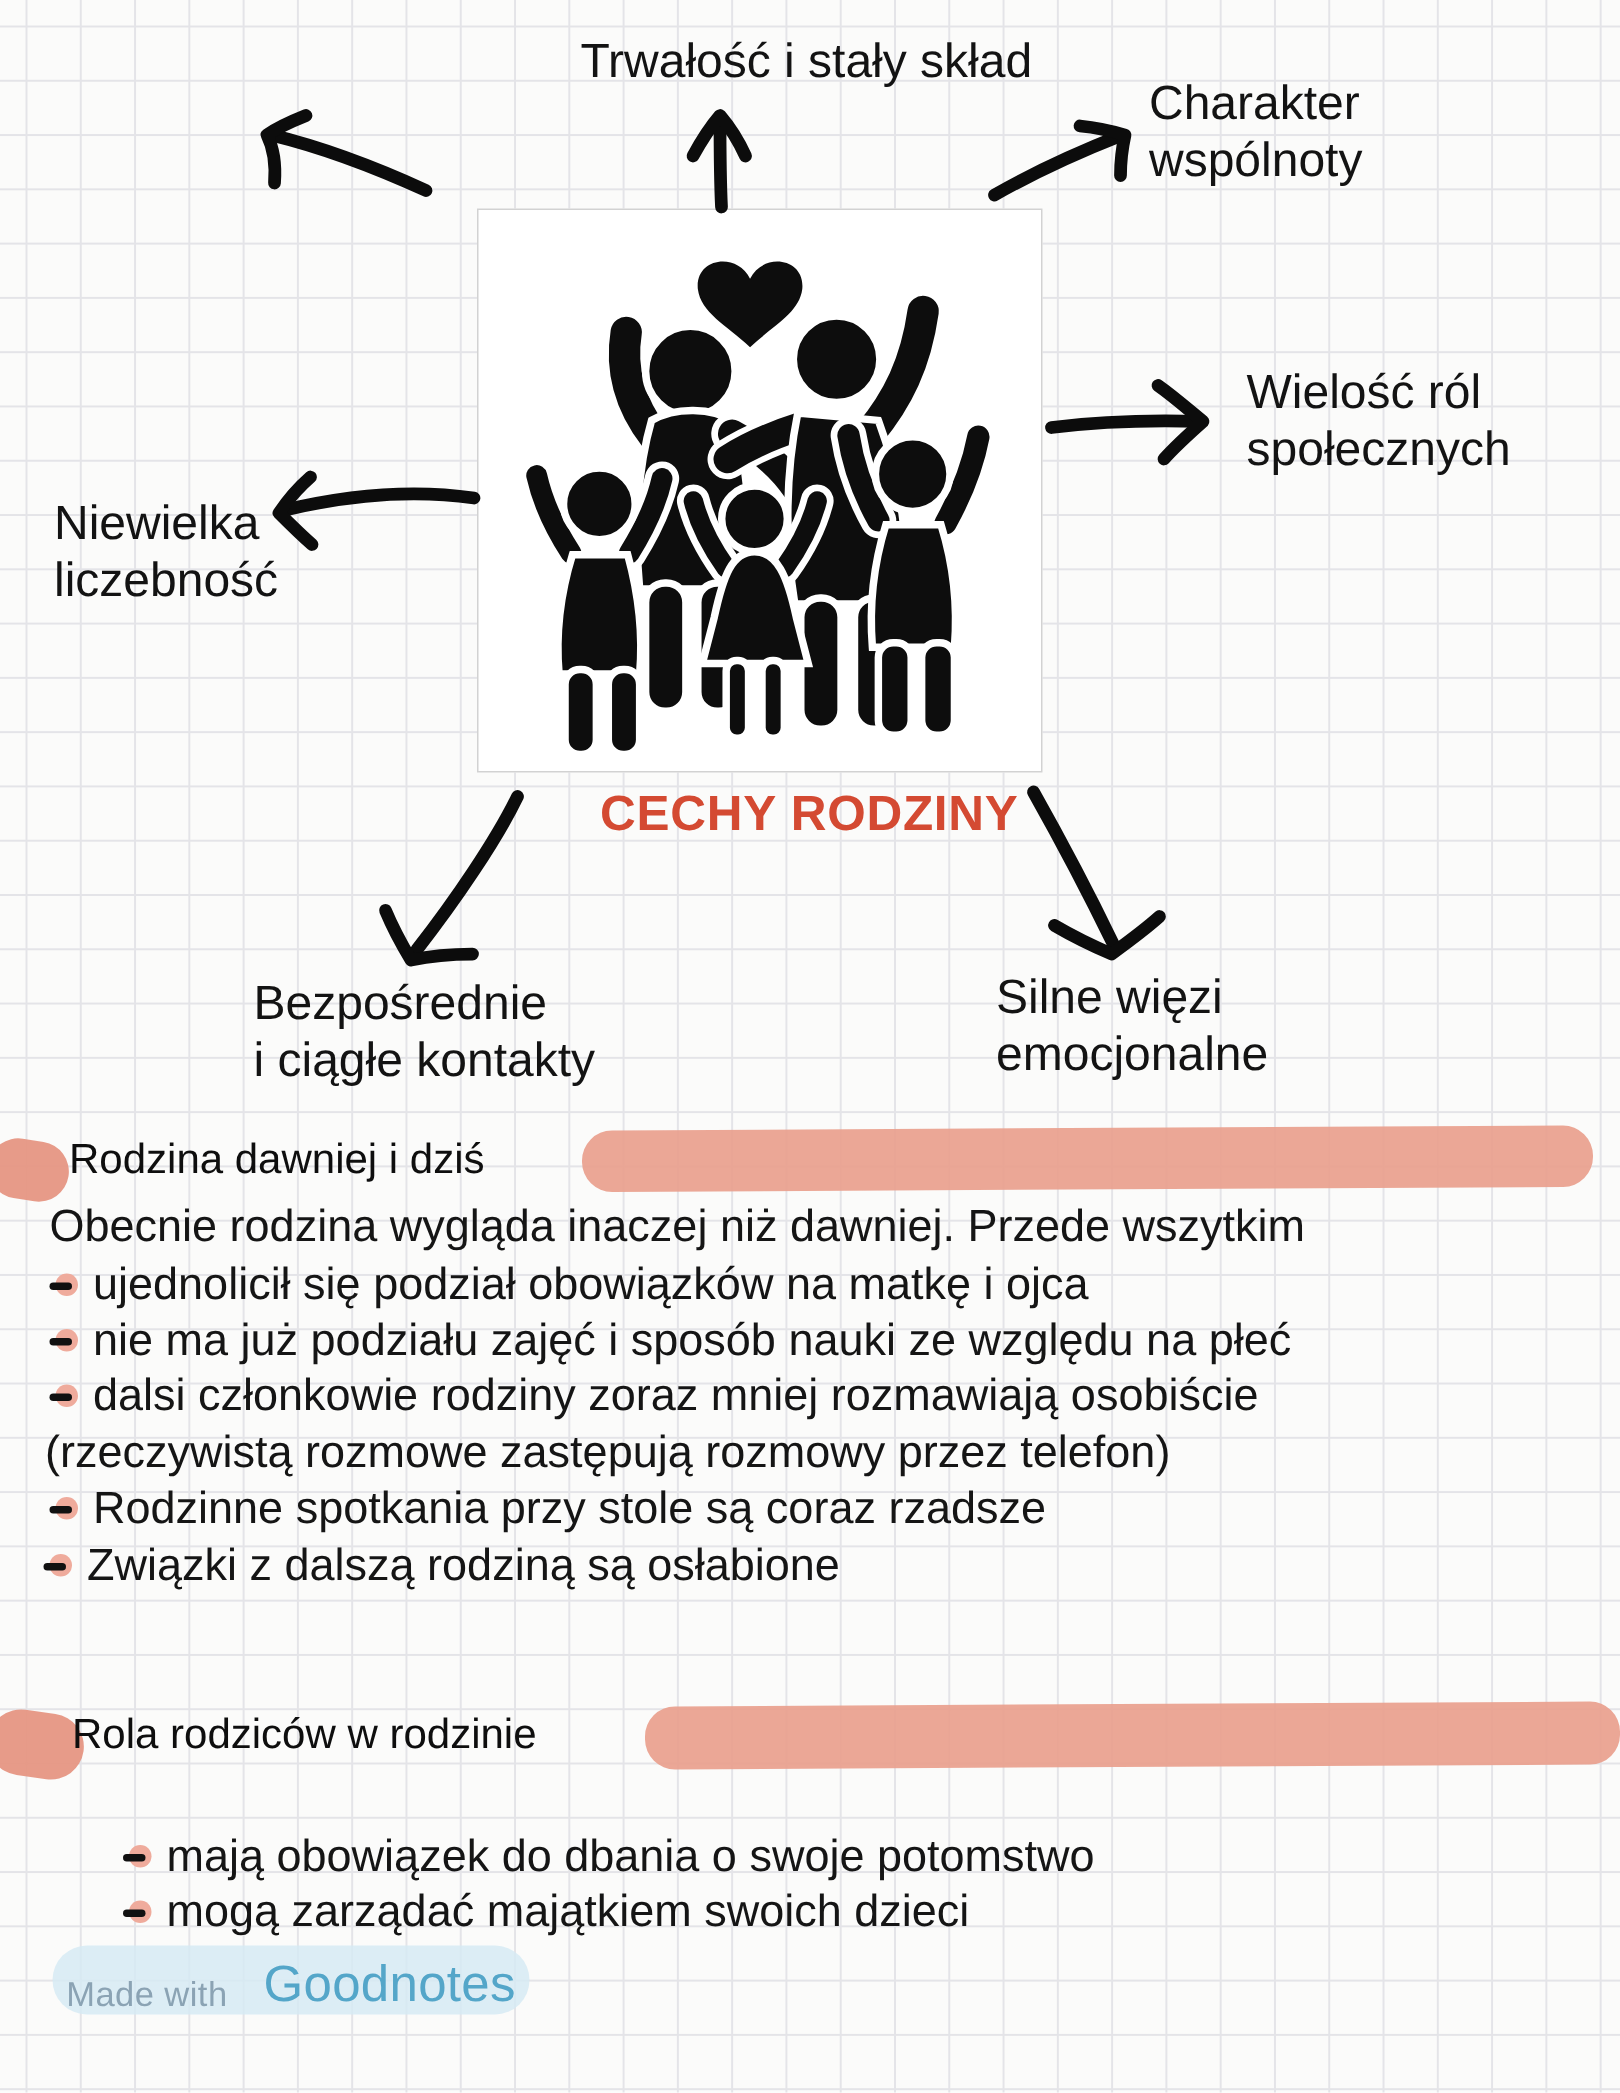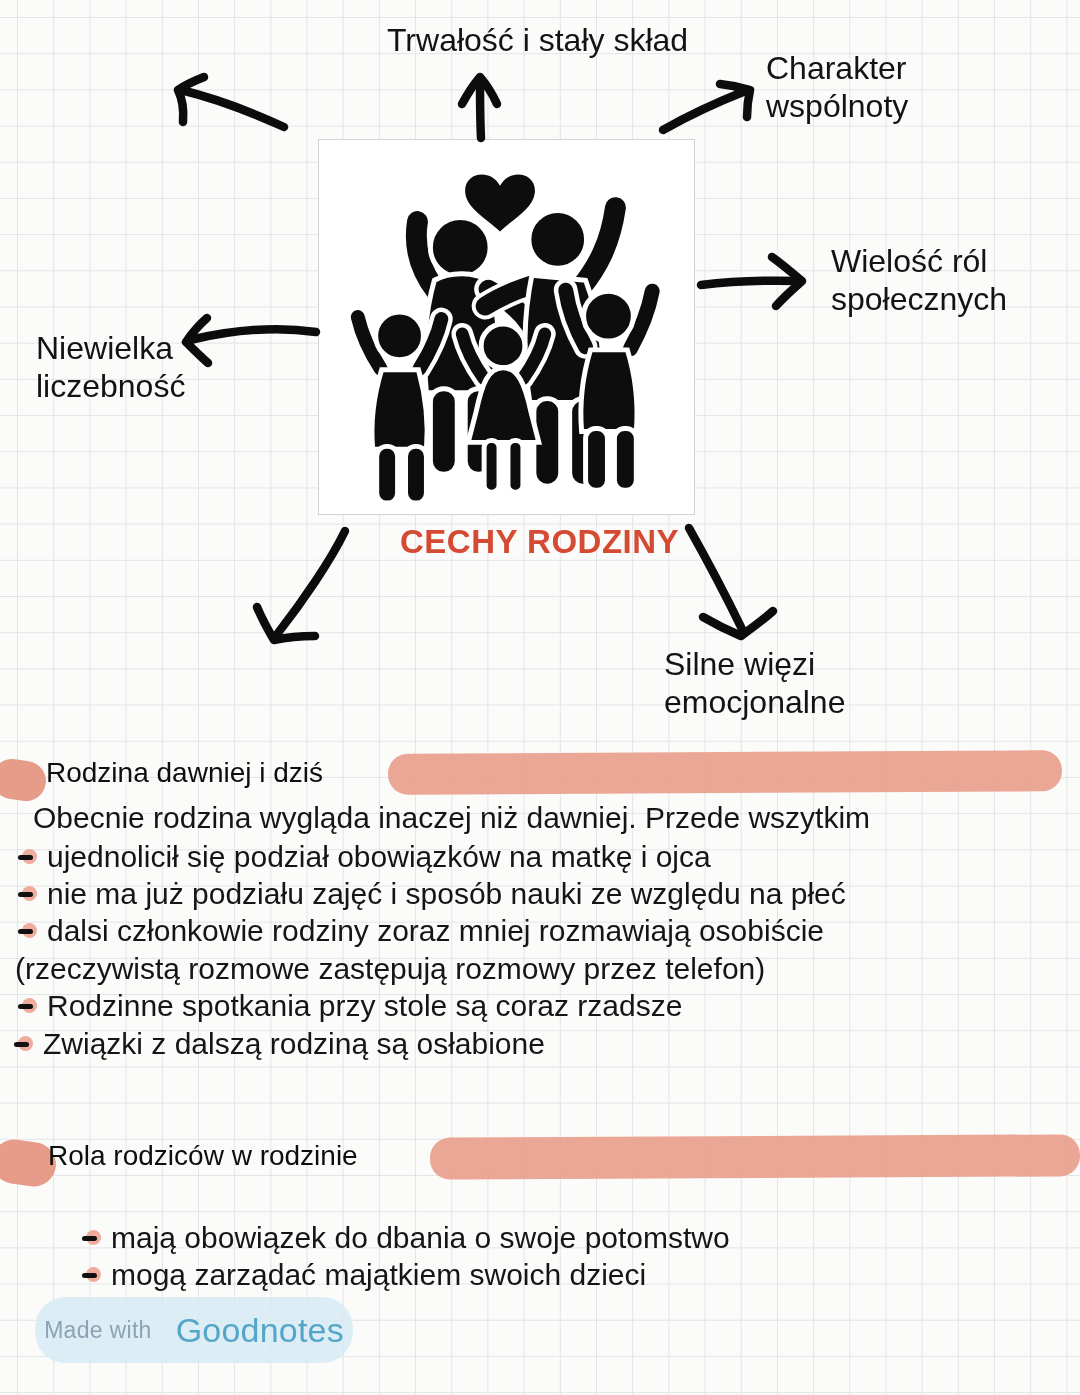--- a/index.html
+++ b/index.html
@@ -33,23 +33,23 @@
   .h-bar{background:rgba(233,160,141,.92);border-radius:20px;}
   .h-blob{background:rgba(230,150,131,.95);border-radius:22px;}
   .sec-title{font-size:28px;font-weight:normal;color:#0e0e0e;}
   .body-line{font-size:30px;color:#151515;white-space:nowrap;}
   .bullet-row{display:flex;align-items:center;height:37.4px;}
   .mark{position:relative;width:18px;height:18px;flex:0 0 18px;margin-right:9px;}
   .mark .dot{position:absolute;left:2px;top:1px;width:15px;height:15px;border-radius:50%;background:#efab9c;}
   .mark .dash{position:absolute;left:-2px;top:7px;width:15px;height:5px;border-radius:3px;background:#111;}
   .hl-inline{background:rgba(233,160,141,.92);border-radius:10px;padding:2px 8px 4px 6px;margin:0 -2px;}
   .badge{
-    left:35px;top:1297px;width:318px;height:66px;border-radius:31px;
+    left:35px;top:1297px;width:318px;height:46px;border-radius:31px;
     background:rgba(213,234,244,.8);
-    display:flex;align-items:center;justify-content:center;gap:24px;
+    display:flex;align-items:flex-end;justify-content:center;gap:24px;
   }
   .badge .made{font-size:23px;color:#8ba3b4;letter-spacing:.3px;}
   .badge .brand{font-size:34px;color:#54a6c9;font-weight:500;letter-spacing:.2px;}
 </style>
 </head>
 <body>
 
 <div class="page">
 
   <div class="abs img-box">
@@ -141,30 +141,32 @@
   </svg>
 
   <div class="abs node-label" style="left:387px;top:22px;text-align:right;">Trwałość i stały skład</div>
   <div class="abs node-label" style="left:766px;top:50px;">Charakter
 wspólnoty</div>
   <div class="abs node-label" style="left:831px;top:243px;">Wielość ról
 społecznych</div>
   <div class="abs node-label" style="left:36px;top:330px;">Niewielka
 liczebność</div>
   <div class="abs center-title" style="left:400px;top:523px;color:#d44a32;">CECHY RODZINY</div>
+  <div class="abs node-label" style="left:169px;top:650px;">Bezpośrednie
+i ciągłe kontakty</div>
   <div class="abs node-label" style="left:664px;top:646px;">Silne więzi
 emocjonalne</div>
 
   <div class="abs h-blob" style="left:-8px;top:760px;width:54px;height:40px;transform:rotate(9deg);"></div>
   <div class="abs h-bar" style="left:388px;top:752px;width:674px;height:41px;transform:rotate(-0.3deg);"></div>
   <div class="abs sec-title" style="left:46px;top:757px;">Rodzina dawniej i dziś</div>
 
   <div class="abs body-line" style="left:33px;top:801px;">Obecnie rodzina wygląda inaczej niż dawniej. Przede wszytkim</div>
 
-  <div class="abs" style="left:20px;top:838px;text-align:center;">
+  <div class="abs" style="left:35px;top:838px;text-align:center;">
     <div class="bullet-row body-line">
       <span class="mark">
           <span class="dot"></span>
           <span class="dash"></span>
         </span>
       <span>ujednolicił się podział obowiązków na matkę i ojca</span>
     </div>
     <div class="bullet-row body-line">
       <span class="mark">
           <span class="dot"></span>

